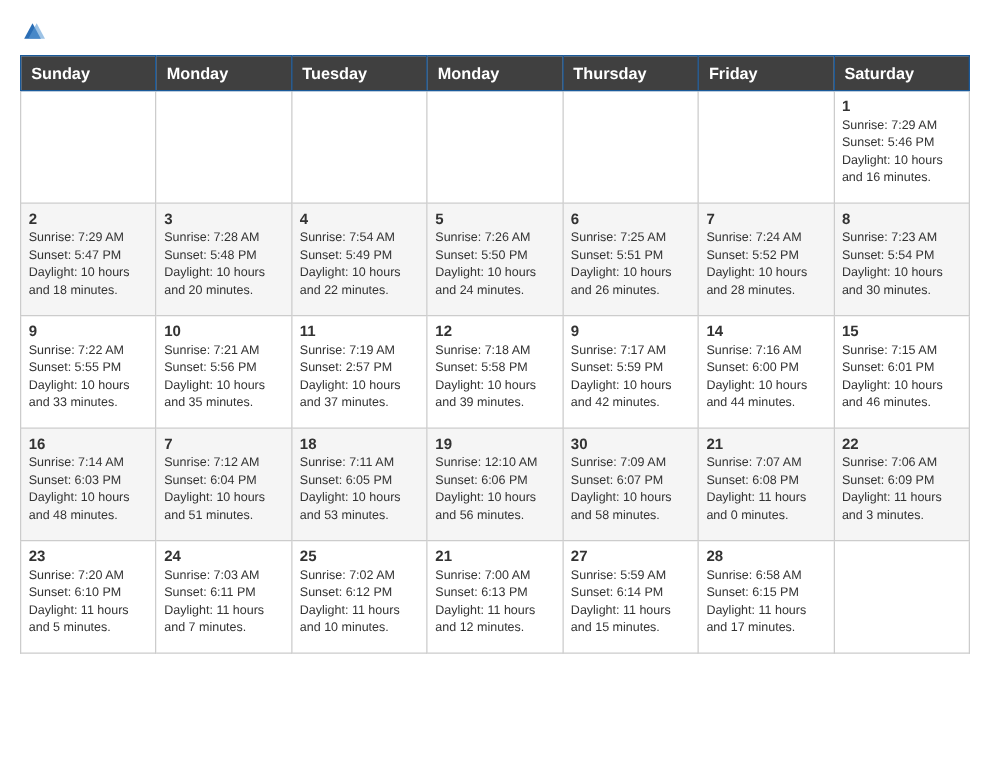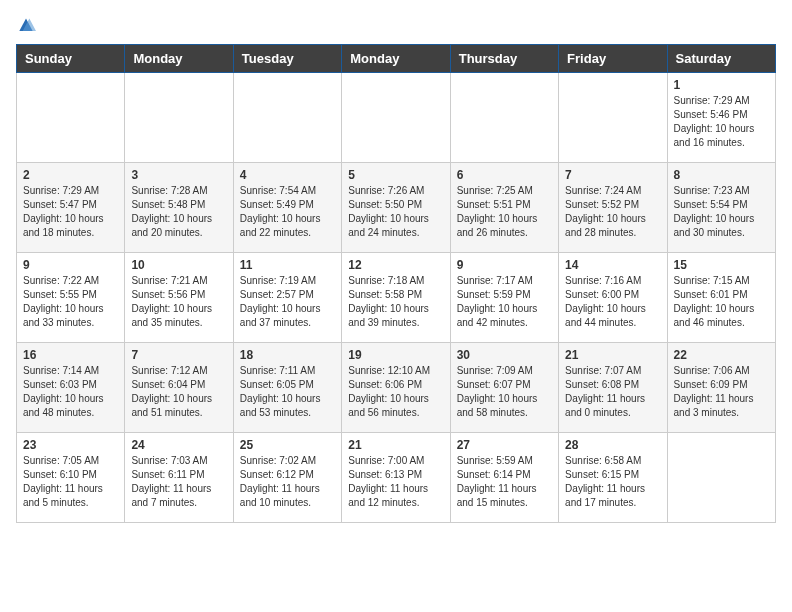--- a/index.html
+++ b/index.html
@@ -262,21 +262,21 @@
         <td>
           <span class="day-num">22</span>
           <div class="day-info">Sunrise: 7:06 AM
 Sunset: 6:09 PM
 Daylight: 11 hours and 3 minutes.</div>
         </td>
       </tr>
       <tr>
         <td>
           <span class="day-num">23</span>
-          <div class="day-info">Sunrise: 7:05 AM
+          <div class="day-info">Sunrise: 7:20 AM
 Sunset: 6:10 PM
 Daylight: 11 hours and 5 minutes.</div>
         </td>
         <td>
           <span class="day-num">24</span>
           <div class="day-info">Sunrise: 7:03 AM
 Sunset: 6:11 PM
 Daylight: 11 hours and 7 minutes.</div>
         </td>
         <td>

